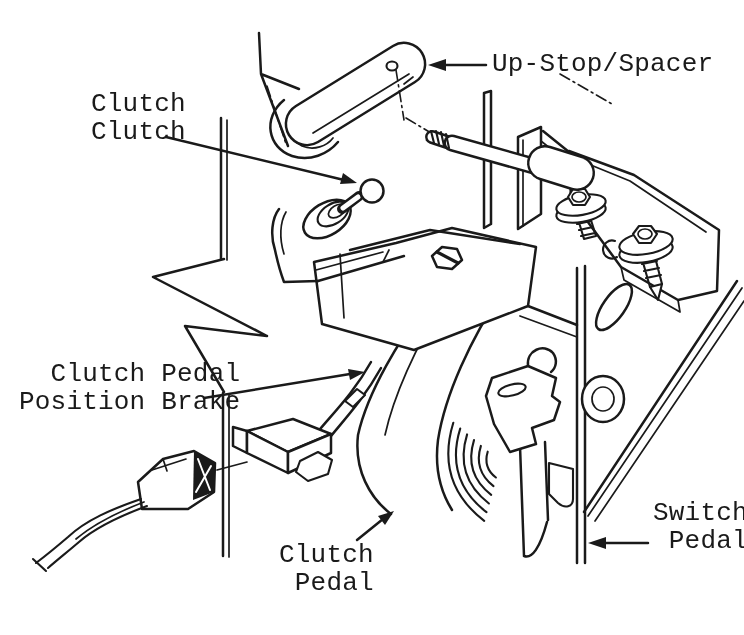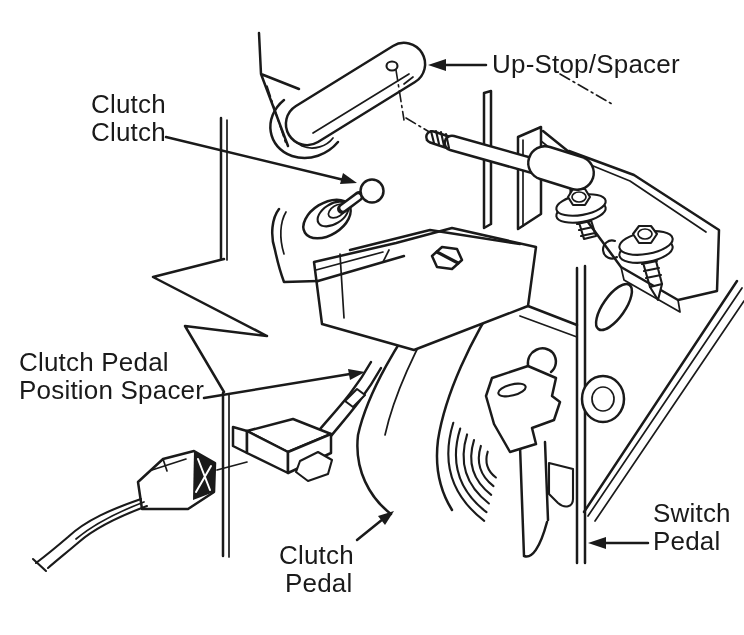--- a/index.html
+++ b/index.html
@@ -1,22 +1,23 @@
 <!DOCTYPE html>
 <html style="--ink: #1a1a1a; --paper: #ffffff;"><head>
 <meta charset="utf-8">
 <style>
   html,body{margin:0;padding:0;}
   body{background:var(--paper,#ffffff);}
   .stage{
     position:relative;
     width:744px;height:635px;
     background:var(--paper,#ffffff);
-    font-family:Liberation Sans, sans-serif;
+    font-family:Liberation Mono, monospace;
     overflow:hidden;
+    text-align:right;
   }
   .stage svg{position:absolute;left:0;top:0;}
   .label{
     position:absolute;
     font-size:26px;line-height:28px;
     color:var(--ink,#1a1a1a);
     white-space:nowrap;
     letter-spacing:0.2px;
   }
   .code{font-size:22px;line-height:24px;}
@@ -215,23 +216,23 @@
 
   <div class="label" style="left:492px;top:50px">
     <span>Up-Stop/Spacer</span>
   </div>
 
   <div class="label" style="left:91px;top:90px">
     <div>Clutch</div>
     <div>Clutch</div>
   </div>
 
-  <div class="label" style="left:19px;top:348px">
+  <div class="label" style="left:19px;top:360px">
     <div>Clutch Pedal</div>
-    <div>Position Spacer</div>
+    <div>Position Brake</div>
   </div>
 
   <div class="label" style="left:279px;top:541px">
     <div>Clutch</div>
     <div style="padding-left:6px">Pedal</div>
   </div>
 
   <div class="label" style="left:653px;top:499px">
     <div>Switch</div>
     <div>Pedal</div>

